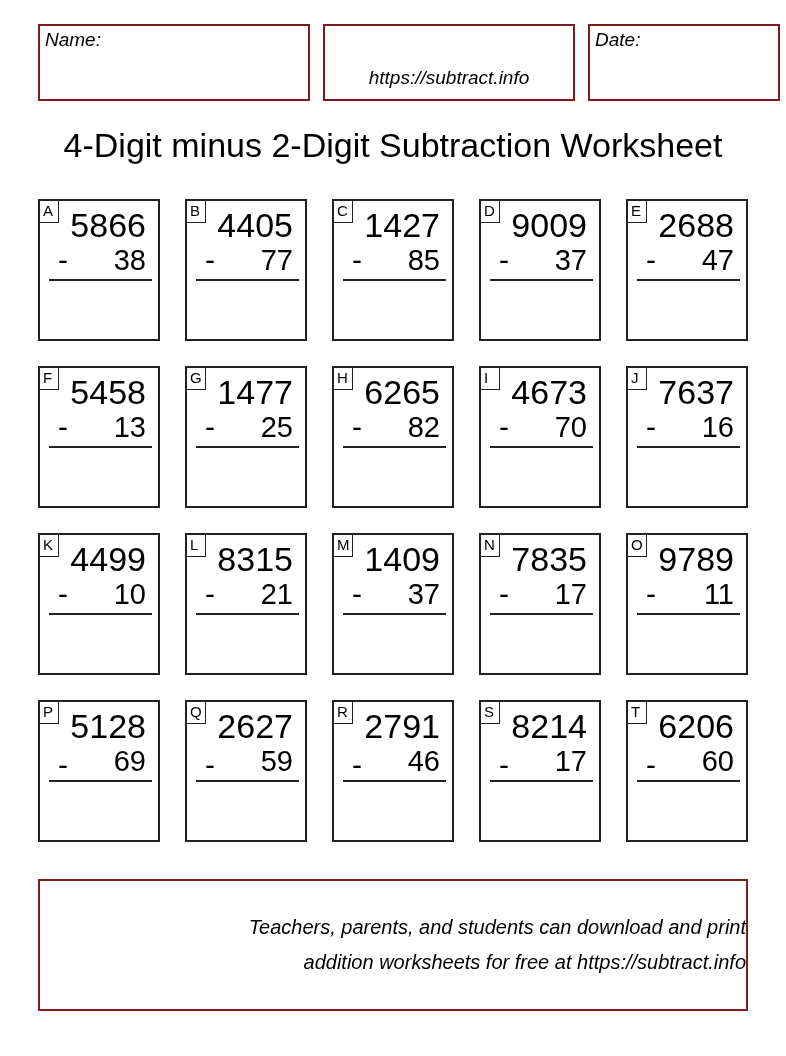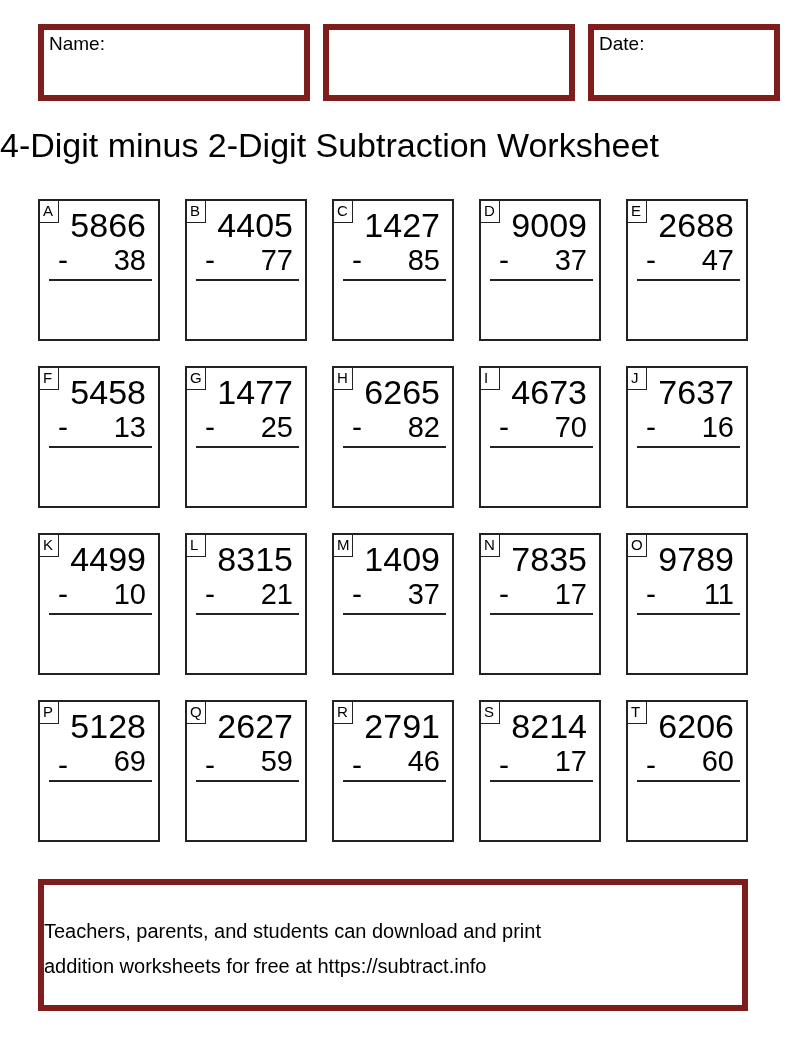--- a/index.html
+++ b/index.html
@@ -10,42 +10,43 @@
     body {
       width: 786px;
       height: 1056px;
       position: relative;
       font-family: "Liberation Sans", sans-serif;
       color: #000000;
       overflow: hidden;
     }
     .box {
       position: absolute;
-      border: 6px solid #7f1d1d;
+      border: 2px solid #7f1d1d;
       box-sizing: border-box;
       background: #ffffff;
+      font-style: italic;
     }
     .header-label {
       position: absolute;
       left: 5px;
       top: 3px;
       font-size: 19px;
     }
     .ws-info {
       position: absolute;
       left: 0; right: 0;
       text-align: center;
       font-size: 19px;
     }
     .title {
       position: absolute;
       left: 0;
       width: 786px;
       top: 126px;
-      text-align: left;
+      text-align: center;
       font-size: 34px;
     }
     .card {
       position: absolute;
       width: 122px;
       height: 142px;
       border: 2px solid #222222;
       box-sizing: border-box;
       background: #ffffff;
     }
@@ -89,32 +90,33 @@
       position: absolute;
       left: 9px;
       right: 6px;
       top: 78px;
       height: 0;
       border-top: 2px solid #222222;
     }
     .footer-text {
       position: absolute;
       left: 0; right: 0;
-      text-align: left;
+      text-align: right;
       font-size: 20px;
     }
   </style>
 </head>
 <body>
 
 <div class="box" style="left:38px; top:24px; width:272px; height:77px;">
   <span class="header-label">Name:</span>
 </div>
 
 <div class="box" style="left:323px; top:24px; width:252px; height:77px;">
+  <div class="ws-info" style="top:41px;">https://subtract.info</div>
 </div>
 
 <div class="box" style="left:588px; top:24px; width:192px; height:77px;">
   <span class="header-label">Date:</span>
 </div>
 
 <div class="title">4-Digit minus 2-Digit Subtraction Worksheet</div>
 
 <div id="grid">
     <div class="card" style="left: 38px; top: 199px;">

